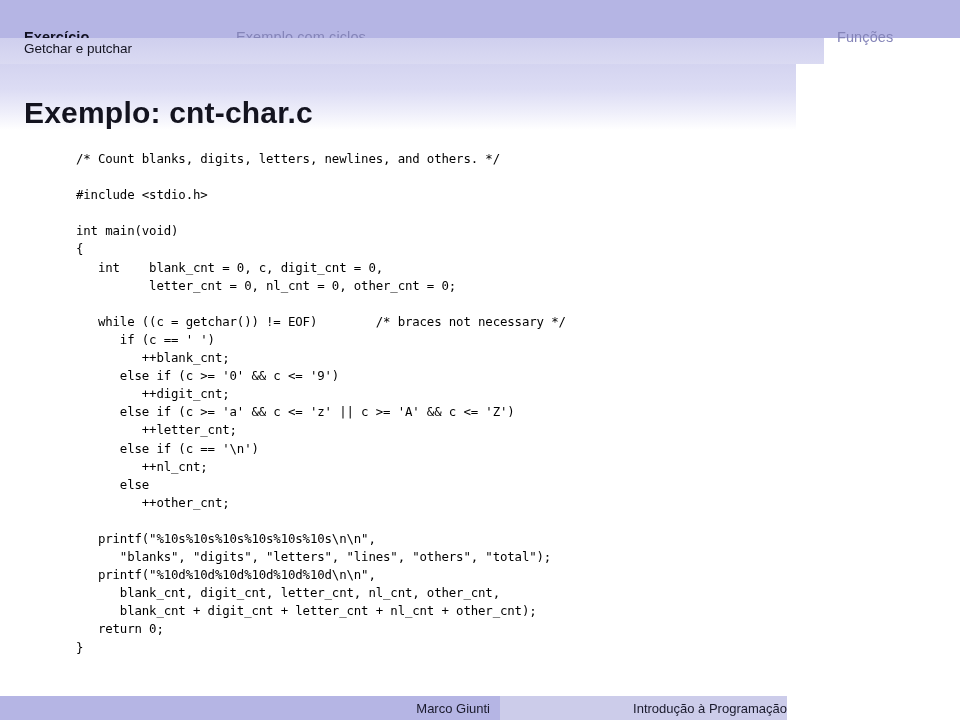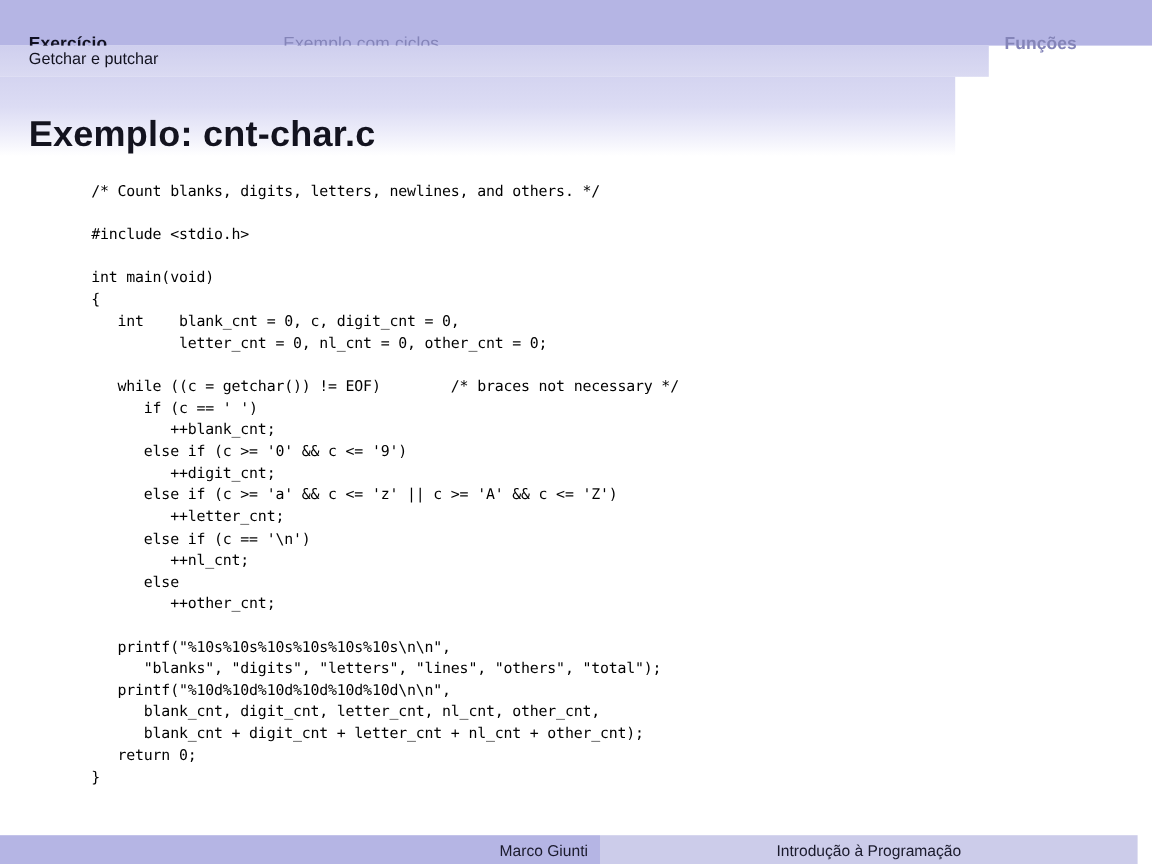--- a/index.html
+++ b/index.html
@@ -63,21 +63,21 @@
     border: 1.1px solid #8d8dc0;
     border-radius: 50%;
     margin-right: 1.5px;
     box-sizing: border-box;
     vertical-align: middle;
   }
 
   #nav-sec-0 { left: 24px;  }
   #nav-sec-1 { left: 236px; }
   #nav-sec-2 { left: 543px; }
-  #nav-sec-3 { left: 837px; font-weight: bold; }
+  #nav-sec-3 { left: 837px; }
 
   
   #subsection-bar {
     position: absolute;
     top: 38px;
     left: 0;
     width: 824px;
     height: 26px;
     background: linear-gradient(to bottom, #cfcfee 0%, #dadaf2 100%);
   }
@@ -129,40 +129,40 @@
   }
   #code-block .code-line.blank {
     height: 18.1px;
   }
 
   
   #slide-footer {
     position: absolute;
     left: 0;
     bottom: 0;
-    width: 948px;
+    width: 787px;
     height: 24px;
     display: flex;
     align-items: stretch;
   }
   #footer-author-cell {
     width: 500px;
     background: #b5b5e4;
     display: flex;
     align-items: center;
     justify-content: flex-end;
     padding-right: 10px;
     box-sizing: border-box;
   }
   #footer-title-cell {
     flex: 1 1 auto;
     background: #ccccea;
     display: flex;
     align-items: center;
-    justify-content: center;
+    justify-content: flex-end;
     padding-left: 0;
     box-sizing: border-box;
   }
   .footer-text {
     font-size: 13px;
     color: #1a1a2c;
     white-space: nowrap;
   }
 </style>
 </head>

